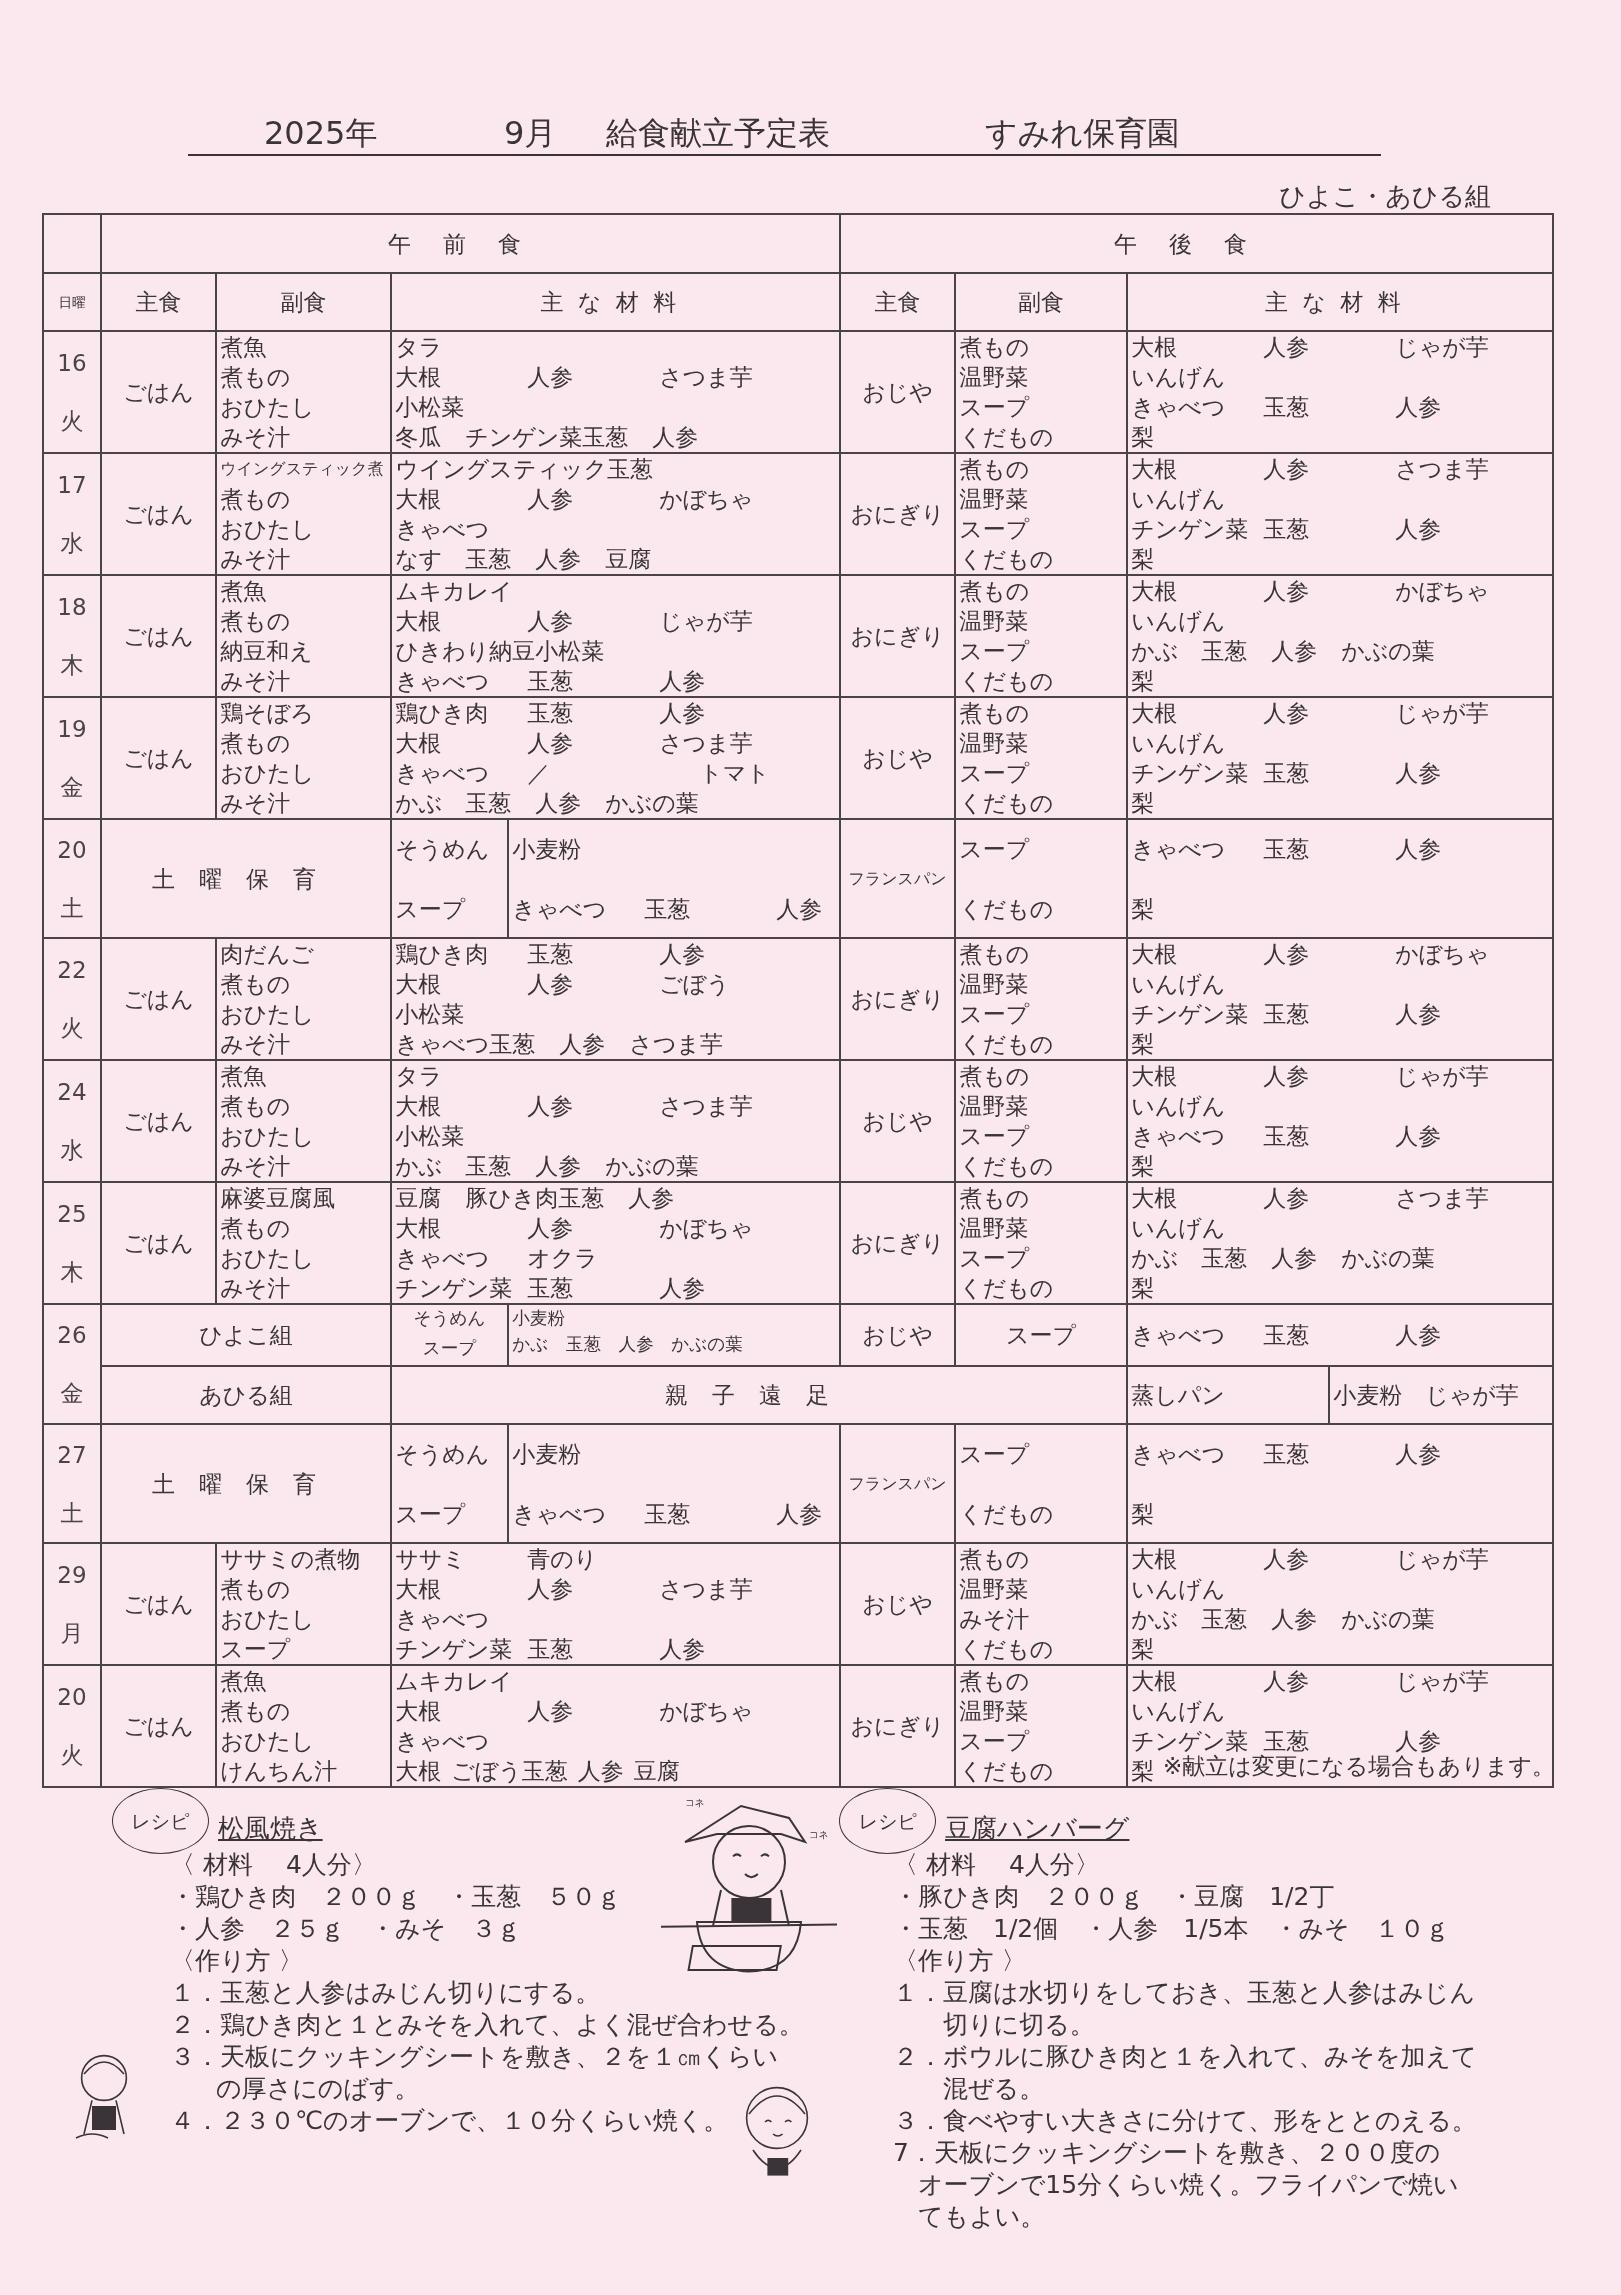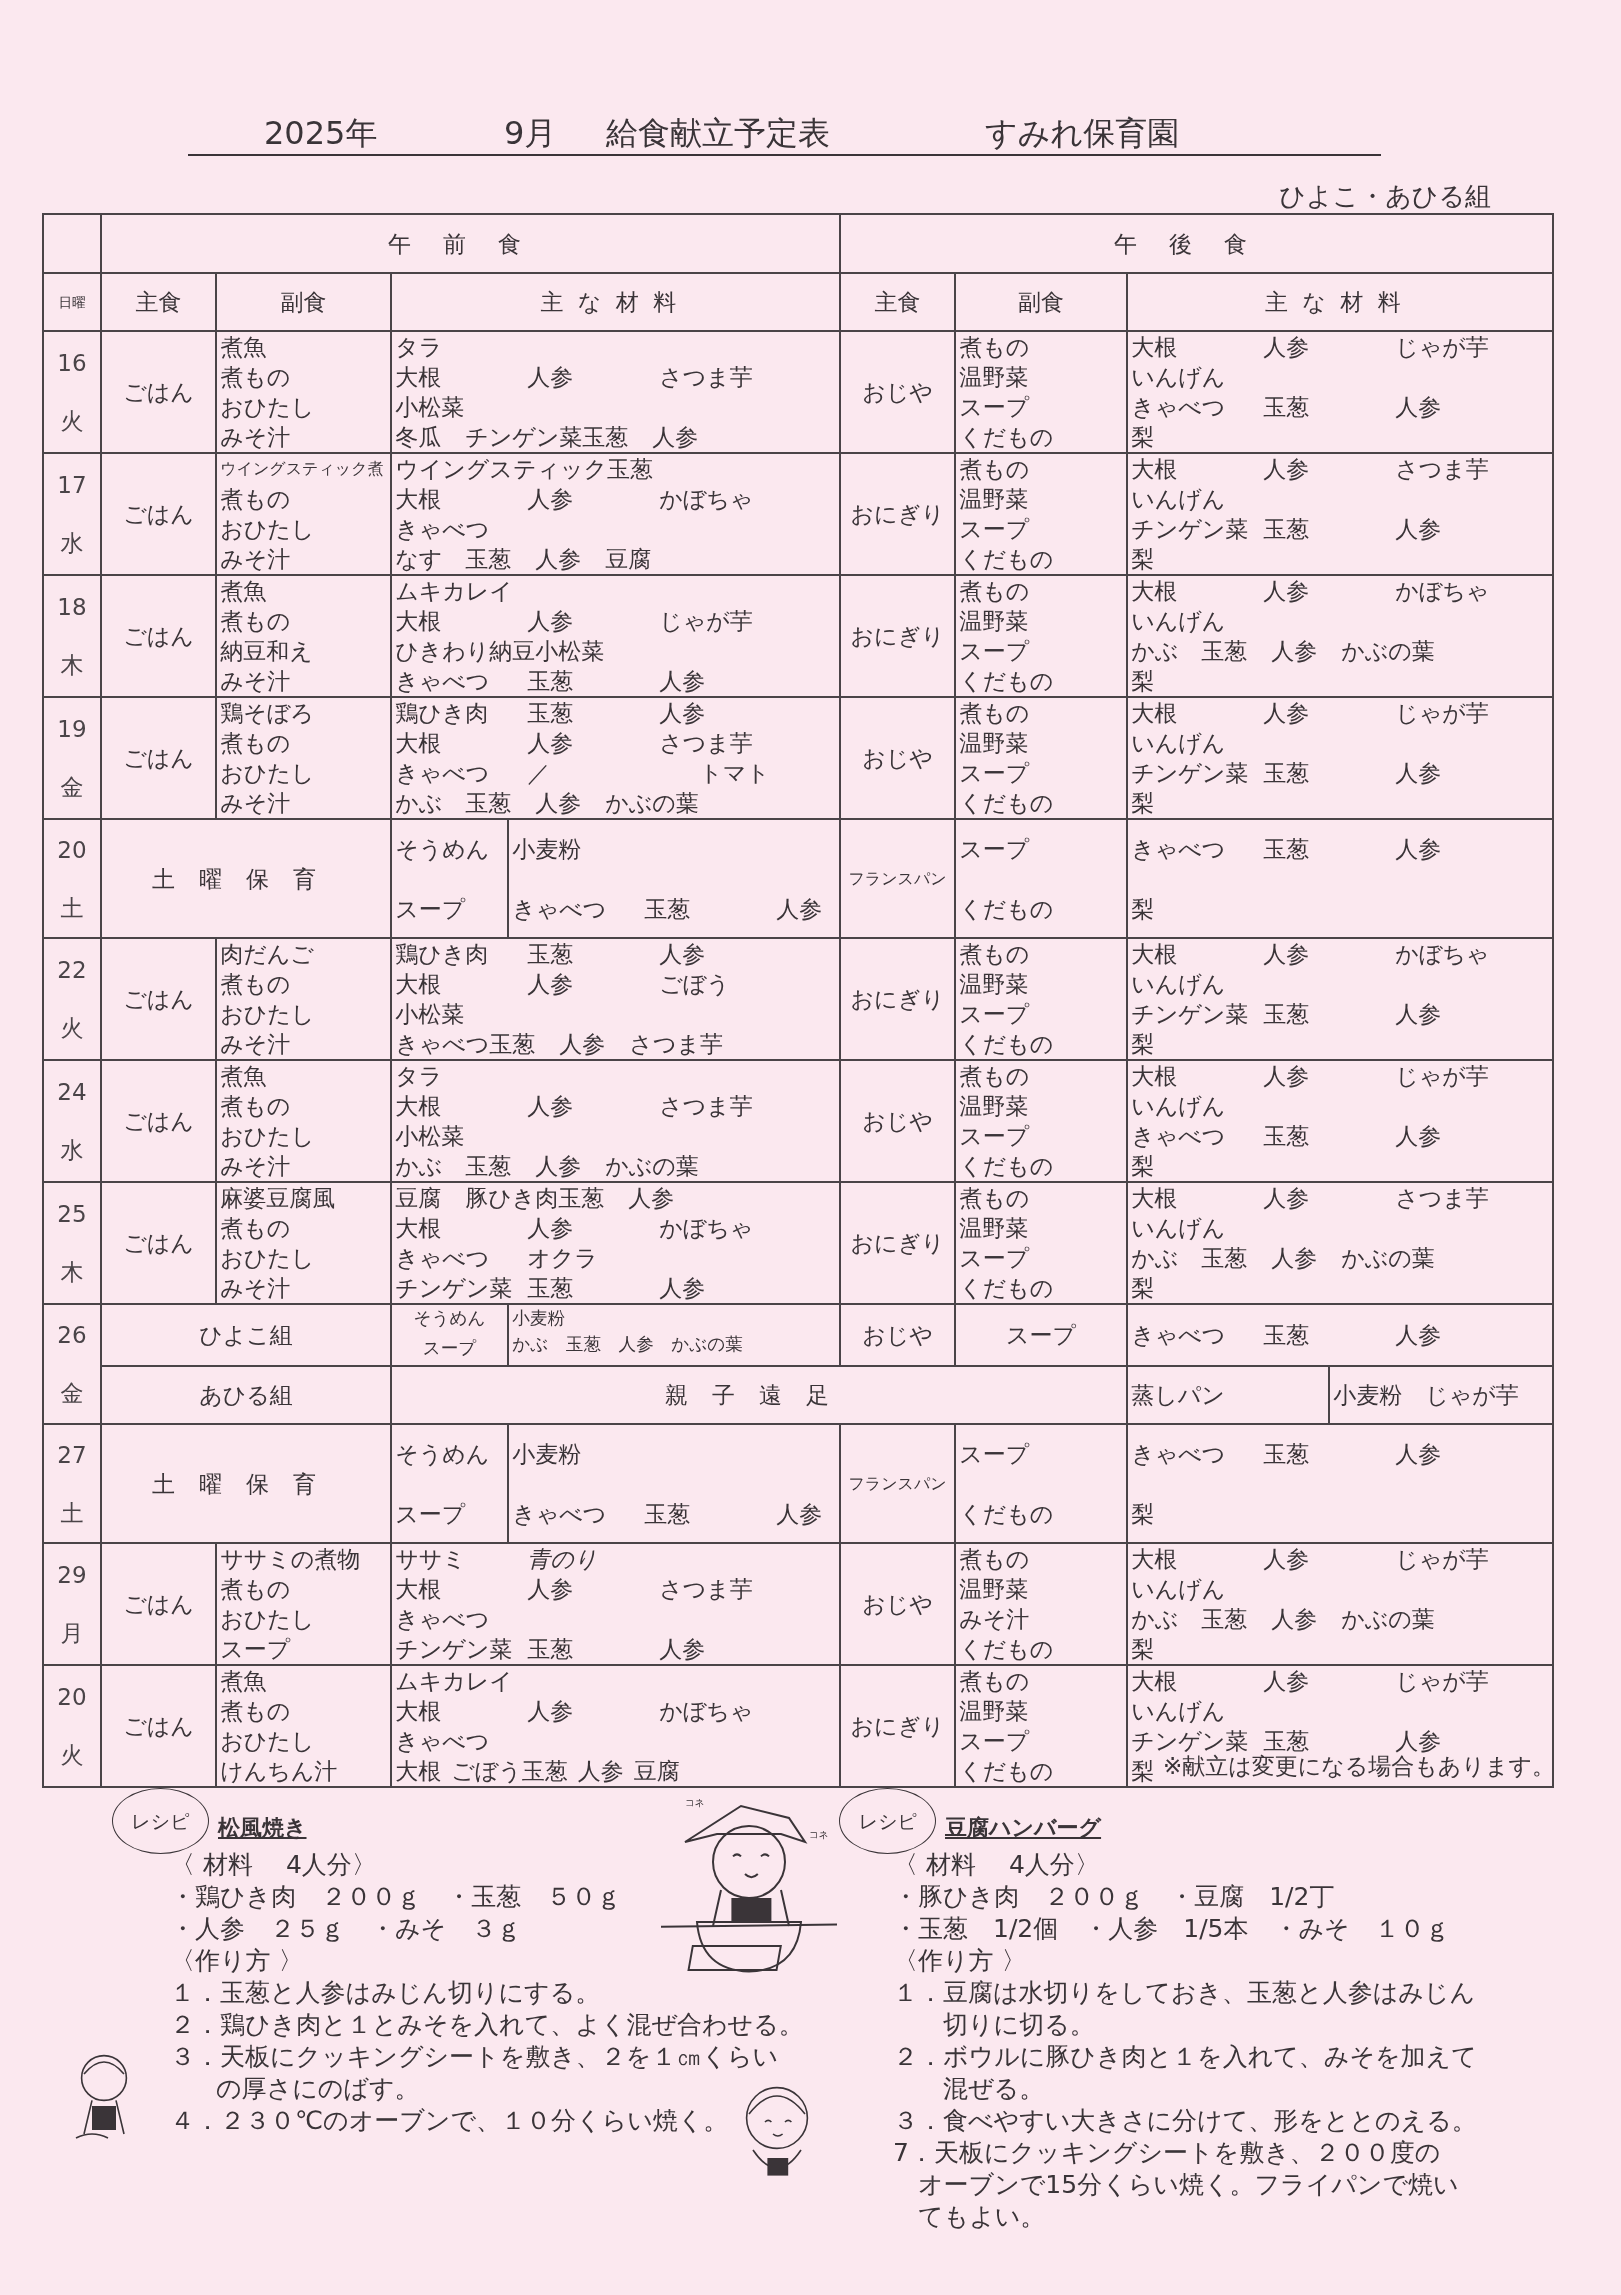--- a/index.html
+++ b/index.html
@@ -17,21 +17,21 @@
   .day{font-size:27px;color:#4a4448;text-align:center;vertical-align:middle !important;line-height:58px !important;}
   .staple{font-size:27px;}
   .line{display:block;height:30px;}
   .ing span{display:inline-block;}
   .big{font-size:27px;letter-spacing:24px;}
   .tiny{font-size:16px !important;}
   .small{font-size:17.6px !important;}
   .note{right:66px;top:1751px;font-size:23px;}
   .recipe{font-size:25px;line-height:32px;}
   .bubble{width:95px;height:64px;border:1.6px solid #3a3438;border-radius:50%;font-size:19px;text-align:center;line-height:64px;}
-  .rtitle{font-size:22px;font-weight:bold;text-decoration:underline;}
+  .rtitle{font-size:26px;font-weight:normal;text-decoration:underline;}
 </style>
 </head>
 <body>
 
 <div class="abs title">
   <span style="left:76px">2025年</span>
   <span style="left:316px">9月</span>
   <span style="left:418px">給食献立予定表</span>
   <span style="left:797px">すみれ保育園</span>
 </div>
@@ -374,21 +374,21 @@
           <div>月</div>
         </td>
         <td class="c staple">ごはん</td>
         <td>
           <span class="line">ササミの煮物</span>
           <span class="line">煮もの</span>
           <span class="line">おひたし</span>
           <span class="line">スープ</span>
         </td>
         <td colspan="2">
-          <span class="line ing"><span style="min-width: 132px;">ササミ</span><span style="min-width: 132px; font-style: italic;">青のり</span></span>
+          <span class="line ing"><span style="min-width: 132px;">ササミ</span><span style="min-width: 132px;">青のり</span></span>
           <span class="line ing"><span style="min-width: 132px;">大根</span><span style="min-width: 132px;">人参</span><span style="min-width: 132px;">さつま芋</span></span>
           <span class="line ing"><span style="min-width: 132px;">きゃべつ</span></span>
           <span class="line ing"><span style="min-width: 132px;">チンゲン菜</span><span style="min-width: 132px;">玉葱</span><span style="min-width: 132px;">人参</span></span>
         </td>
         <td class="c staple">おじや</td>
         <td>
           <span class="line">煮もの</span>
           <span class="line">温野菜</span>
           <span class="line">みそ汁</span>
           <span class="line">くだもの</span>

